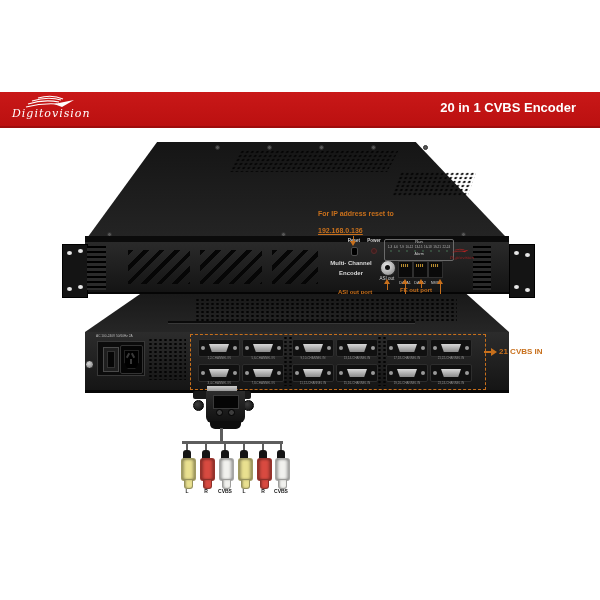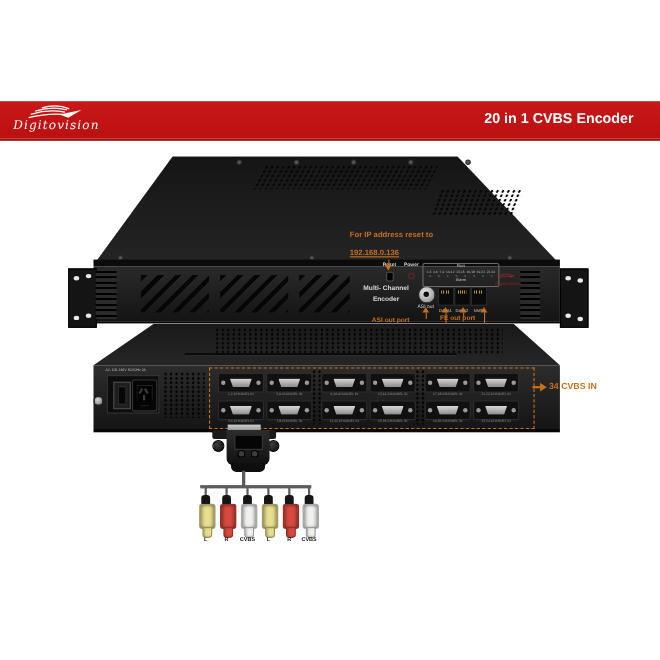--- a/index.html
+++ b/index.html
@@ -321,21 +321,21 @@
     </div>
   <div class="db-conn" style="left:430px;top:364px;">
       <div class="db-shell"></div>
       <div class="db-screw" style="left:2px;"></div>
       <div class="db-screw" style="right:2px;"></div>
       <div class="chan-label">23,24-CHANNEL IN</div>
     </div>
 
   <div class="abs" style="left:484px;top:351px;width:8px;height:1.5px;background:#c8701c;"></div>
   <div class="arrow-right" style="left:491px;top:348px;"></div>
-  <div class="abs orange" style="left:499px;top:347px;font-size:8px;white-space:nowrap;">34 CVBS IN</div>
+  <div class="abs orange" style="left:499px;top:347px;font-size:8px;white-space:nowrap;">21 CVBS IN</div>
 
   <div id="db-plug-shell" class="abs"></div>
   <div id="db-plug-flange" class="abs"></div>
   <div class="knob" style="left:193px;top:400px;"></div>
   <div class="knob" style="left:243px;top:400px;"></div>
   <div id="db-plug-body" class="abs"></div>
   <div id="db-plug-recess" class="abs"></div>
   <div class="plug-screw" style="left:216px;top:409px;"></div>
   <div class="plug-screw" style="left:228px;top:409px;"></div>
   <div id="db-plug-tail" class="abs"></div>

